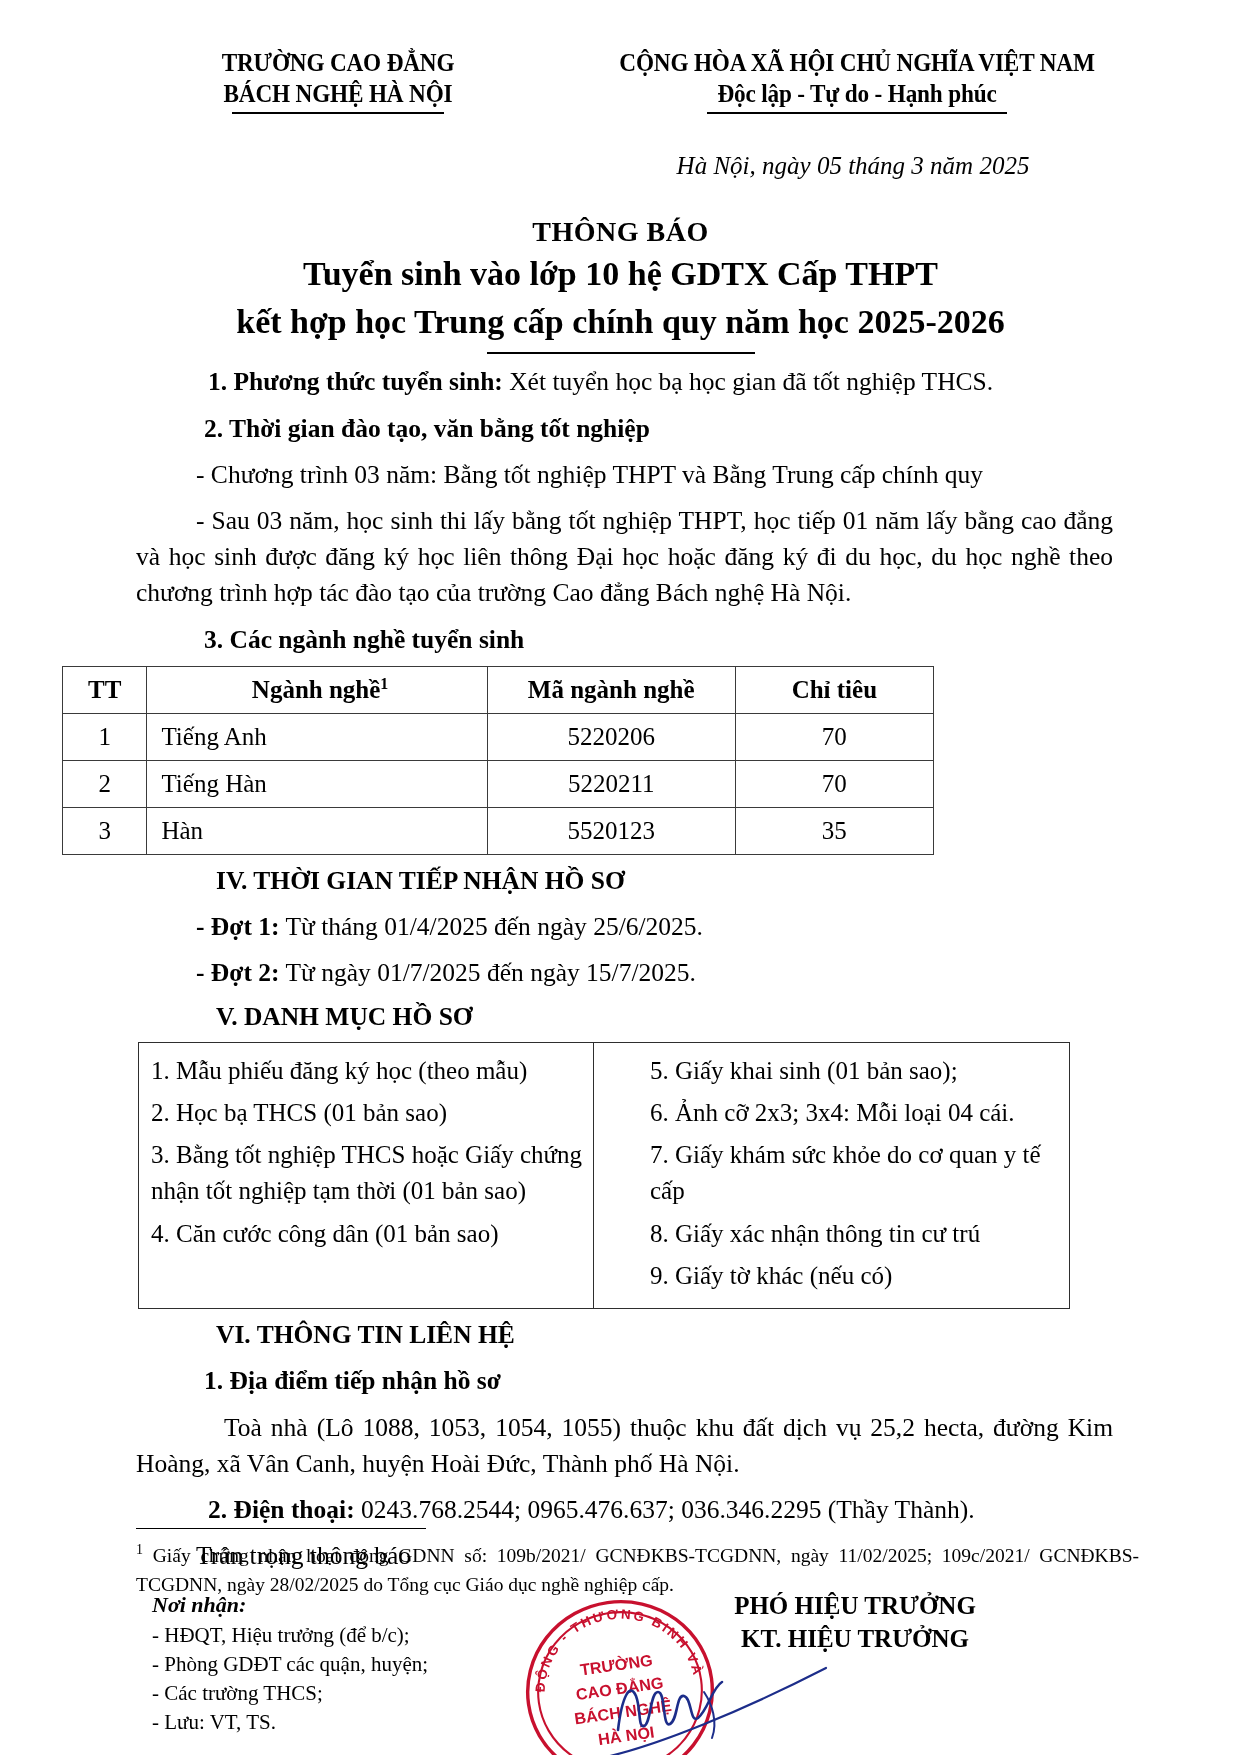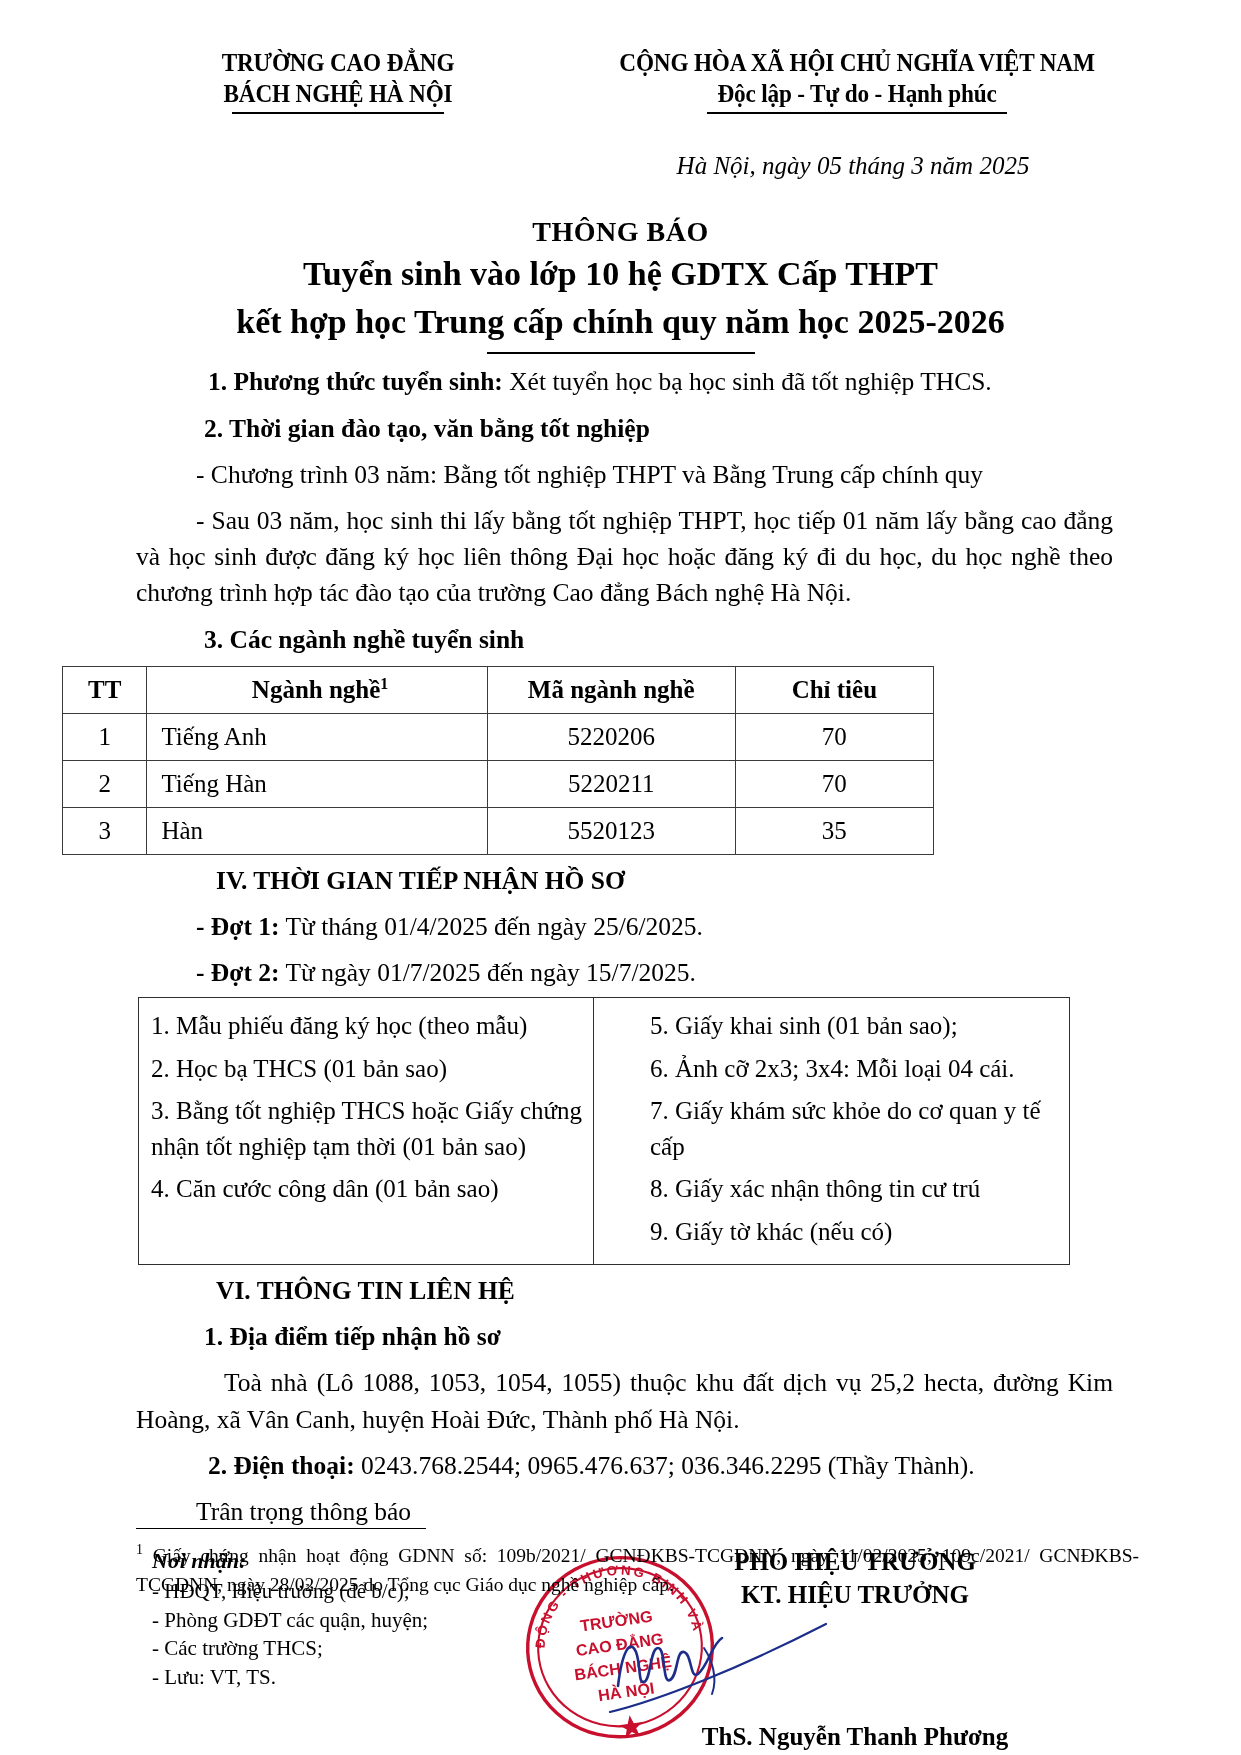--- a/index.html
+++ b/index.html
@@ -263,21 +263,21 @@
   <div class="title-block">
     <div class="title-main">THÔNG BÁO</div>
     <div class="title-sub">Tuyển sinh vào lớp 10 hệ GDTX Cấp THPT</div>
     <div class="title-sub">kết hợp học Trung cấp chính quy năm học 2025-2026</div>
     <div class="title-rule"></div>
   </div>
 
   <div class="body">
 
     <div class="p indent2">
-      <span class="b">1. Phương thức tuyển sinh:</span><span> Xét tuyển học bạ học sinh đã tốt nghiệp THCS.</span>
+      <span class="b">1. Phương thức tuyển sinh:</span><span> Xét tuyển học bạ học gian đã tốt nghiệp THCS.</span>
     </div>
 
     <div class="heading-num">2. Thời gian đào tạo, văn bằng tốt nghiệp</div>
 
     <div class="p indent">- Chương trình 03 năm: Bằng tốt nghiệp THPT  và Bằng Trung cấp chính quy</div>
 
     <div class="p indent">- Sau 03 năm, học sinh thi lấy bằng tốt nghiệp THPT, học tiếp 01 năm lấy bằng cao đẳng và học sinh được đăng ký học liên thông Đại học hoặc đăng ký đi du học, du học nghề theo chương trình hợp tác đào tạo của trường Cao đẳng Bách nghệ Hà Nội.</div>
 
     <div class="heading-num">3. Các ngành nghề tuyển sinh</div>
   </div>
@@ -317,20 +317,21 @@
 
   <div class="body">
     <div class="roman-heading">IV. THỜI GIAN TIẾP NHẬN HỒ SƠ</div>
     <div class="p indent">
       <span class="b">- Đợt 1:</span><span> Từ tháng 01/4/2025 đến ngày 25/6/2025.</span>
     </div>
     <div class="p indent">
       <span class="b">- Đợt 2:</span><span> Từ ngày 01/7/2025 đến ngày 15/7/2025.</span>
     </div>
 
+    <div class="roman-heading">V. DANH MỤC HỒ SƠ</div>
   </div>
 
   <div style="margin-left:136px;">
     <div class="docs-box">
       <div class="docs-col docs-col-left">
         <div class="docs-item">1. Mẫu phiếu đăng ký học (theo mẫu)</div>
         <div class="docs-item">2. Học bạ THCS (01 bản sao)</div>
         <div class="docs-item">3. Bằng tốt nghiệp THCS hoặc Giấy chứng nhận tốt nghiệp tạm thời (01 bản sao)</div>
         <div class="docs-item">4. Căn cước công dân (01 bản sao)</div>
       </div>

